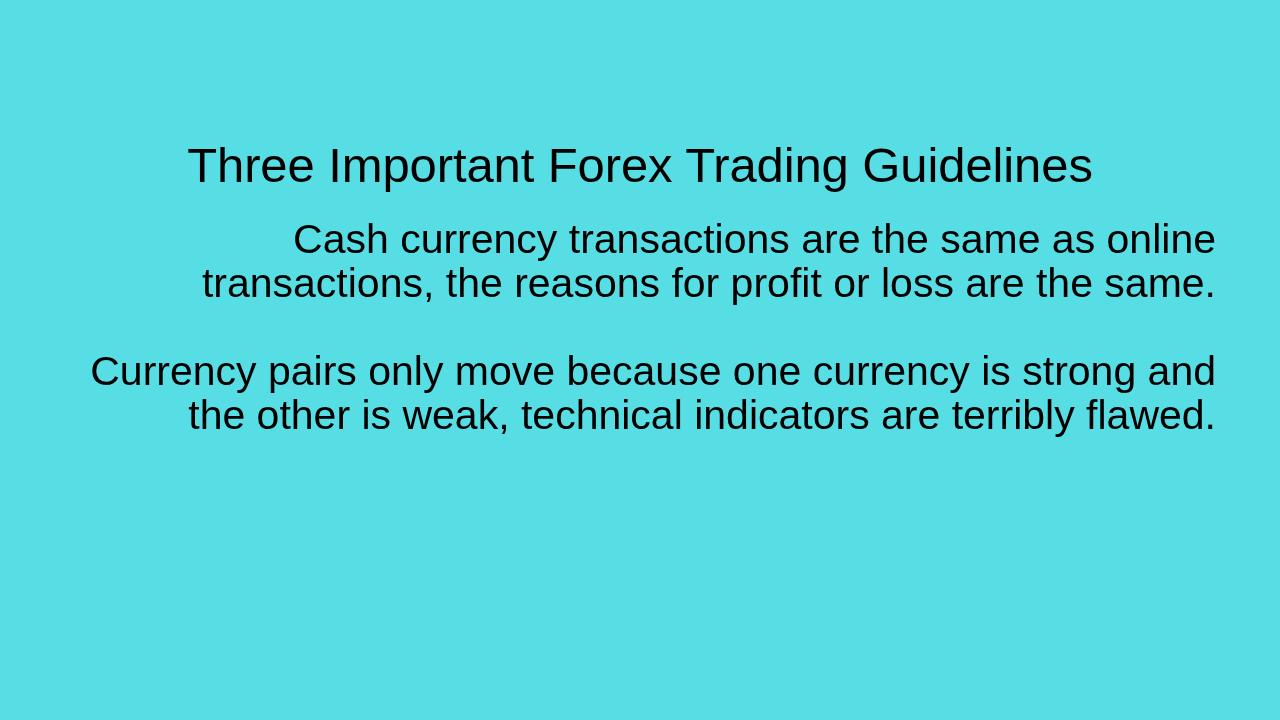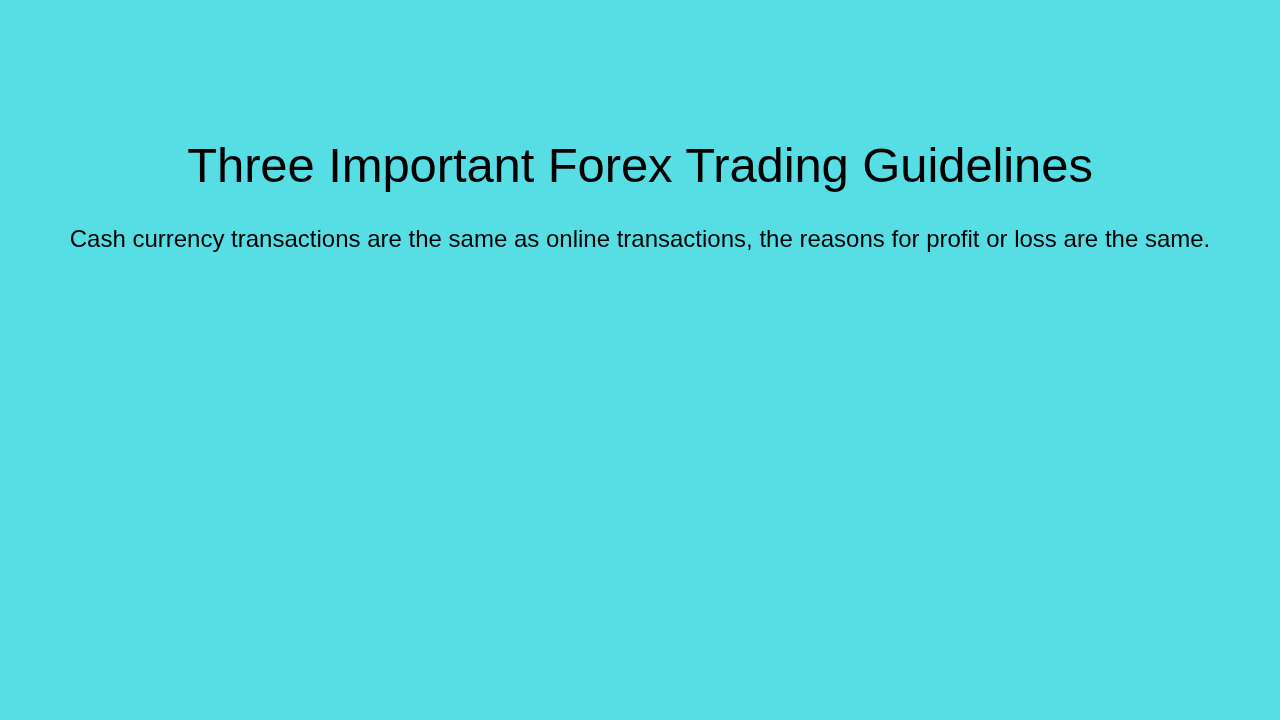--- a/index.html
+++ b/index.html
@@ -39,24 +39,24 @@
     letter-spacing: -0.1px;
     white-space: nowrap;
   }
 
   #slide-body {
     position: absolute;
     left: 50%;
     transform: translateX(-50%);
     top: 217px;
     width: 1152px;
-    text-align: center;
+    text-align: right;
     color: #000000;
     font-family: "Liberation Sans", sans-serif;
-    font-size: 24px;
+    font-size: 41px;
     font-weight: 400;
     line-height: 44px;
   }
 
   .body-paragraph {
     margin: 0;
     padding: 0;
   }
 
   .paragraph-spacer {
@@ -71,19 +71,20 @@
 <div id="slide" style="background: rgb(87, 222, 229);">
 
   <h1 id="slide-title" style="color: rgb(0, 0, 0);">Three Important Forex Trading Guidelines</h1>
 
   <div id="slide-body" style="color: rgb(0, 0, 0);">
 
     <p class="body-paragraph">Cash currency transactions are the same as online transactions, the reasons for profit or loss are the same.</p>
 
     <p class="body-paragraph paragraph-spacer">&nbsp;</p>
 
+    <p class="body-paragraph">Currency pairs only move because one currency is strong and the other is weak, technical indicators are terribly flawed.</p>
 
     <p class="body-paragraph paragraph-spacer">&nbsp;</p>
 
 
   </div>
 
 </div>
 
 </body></html>

